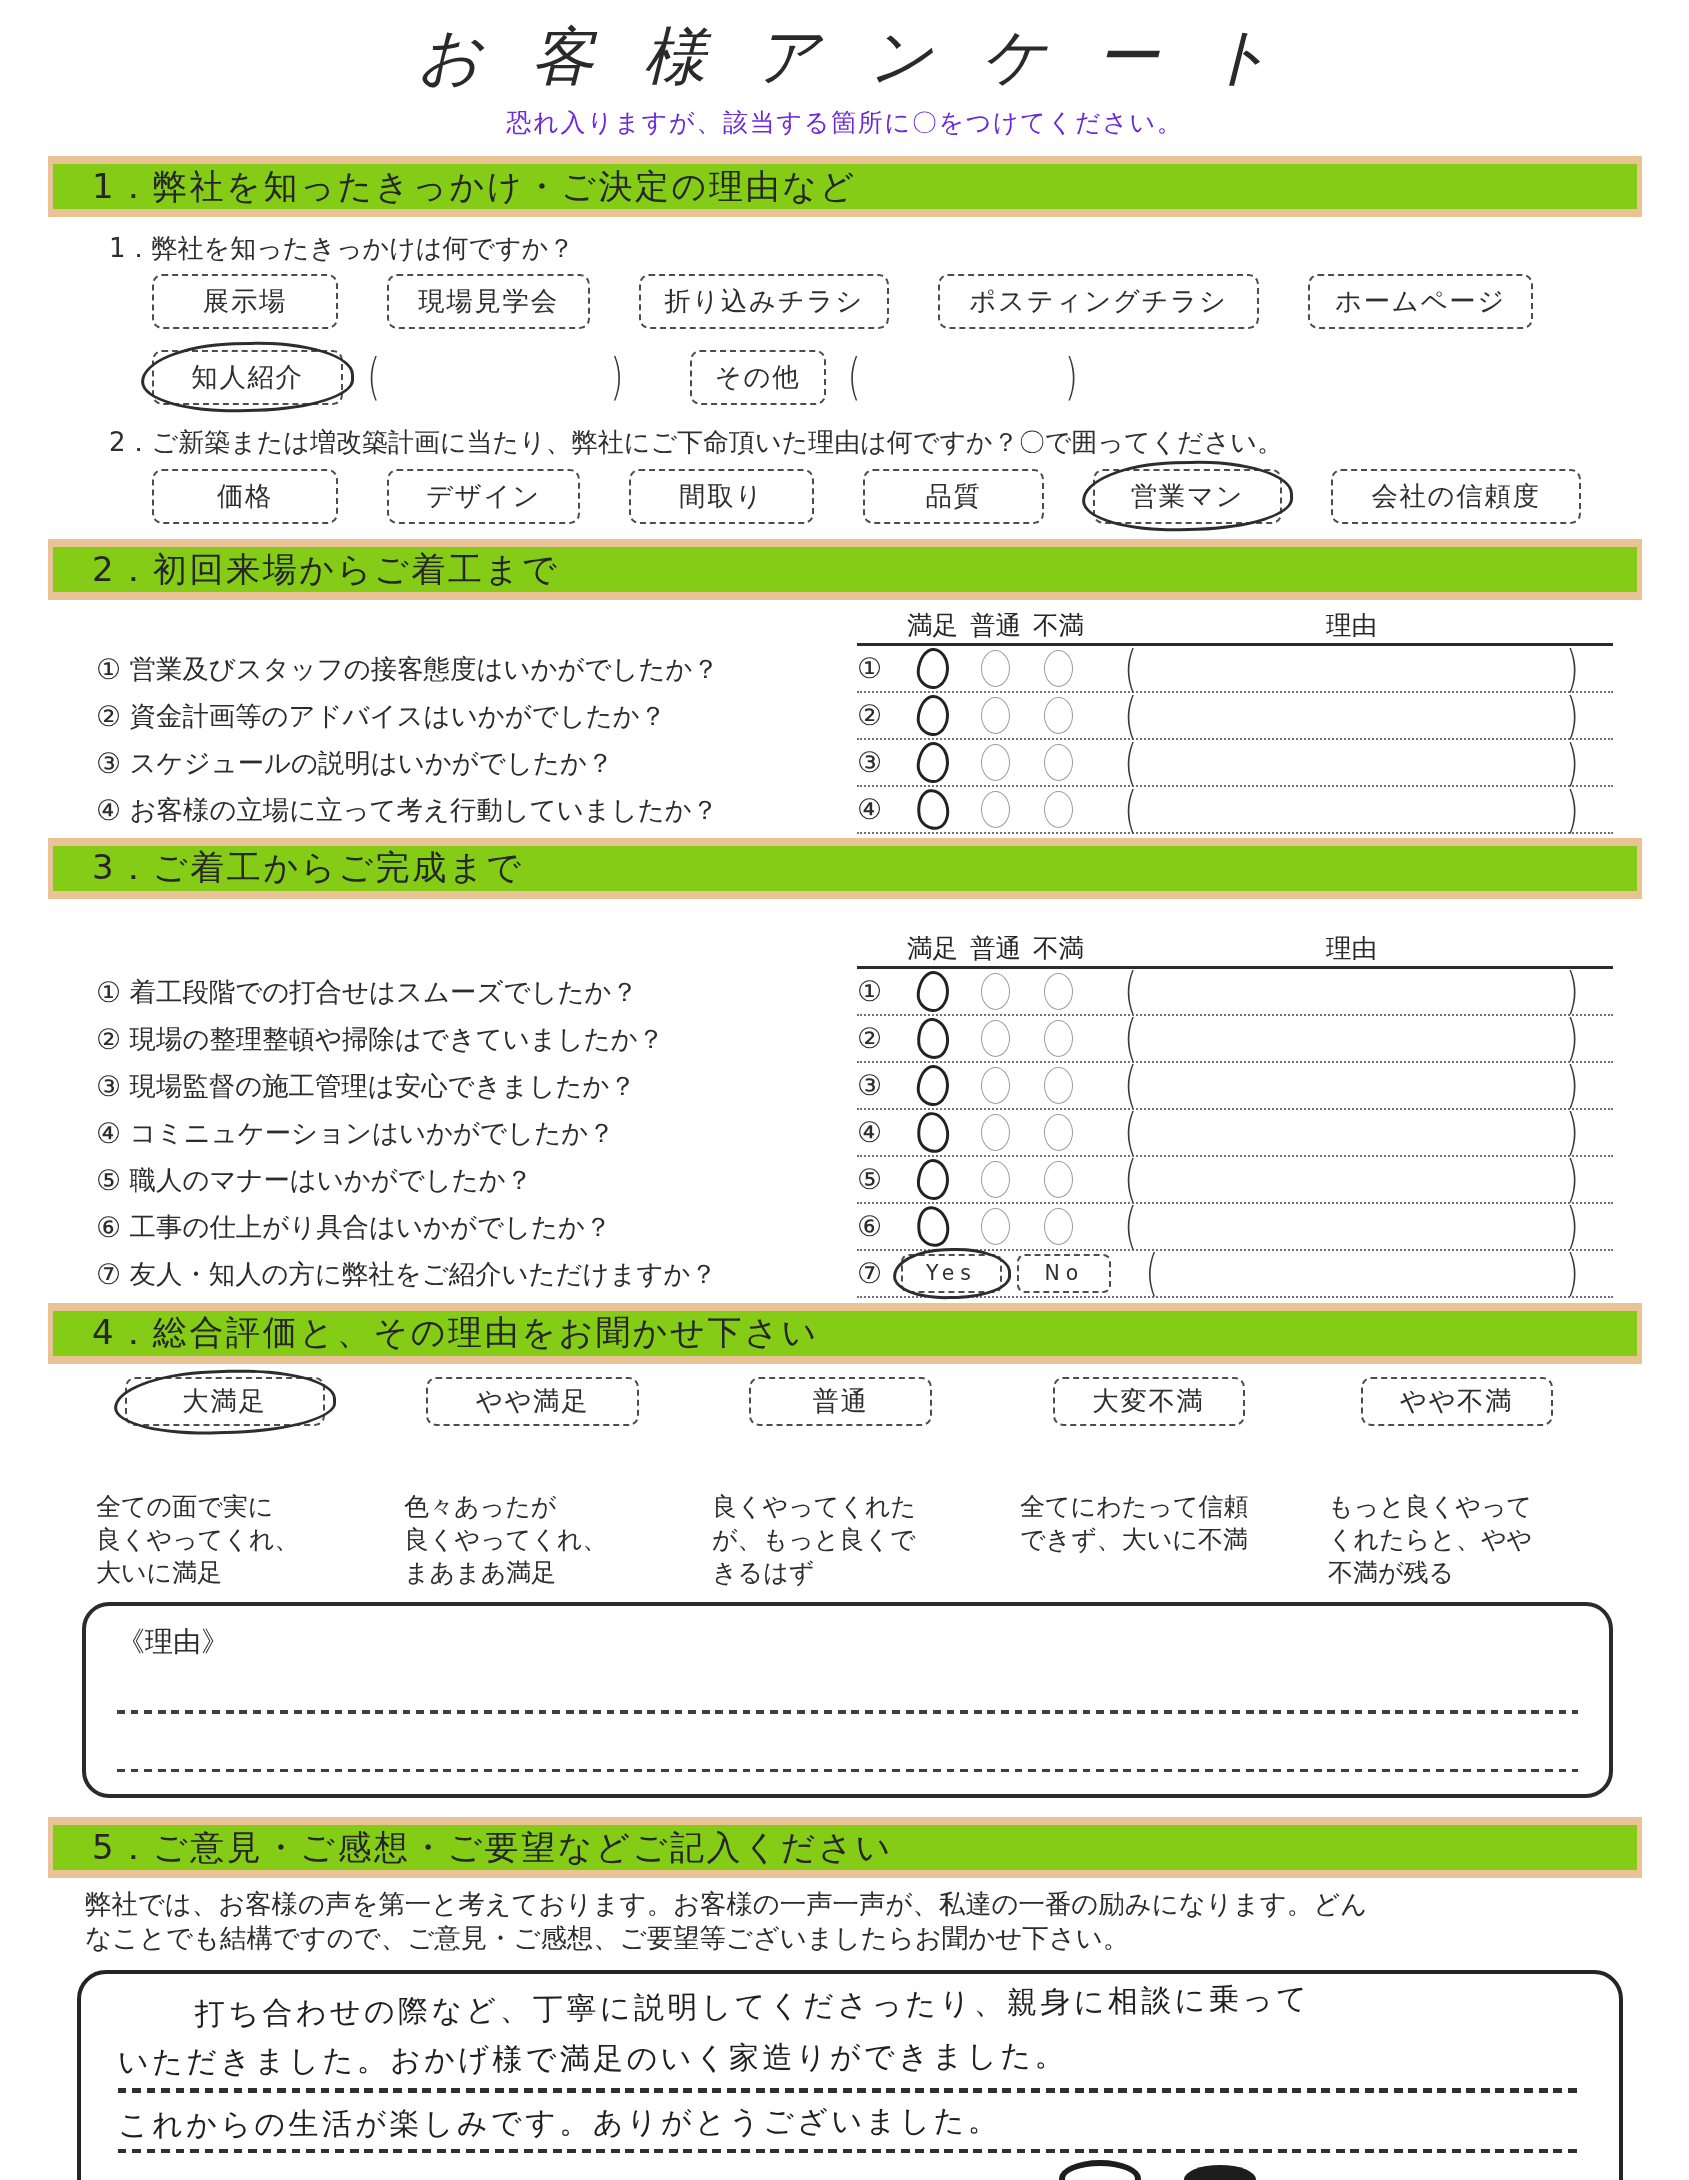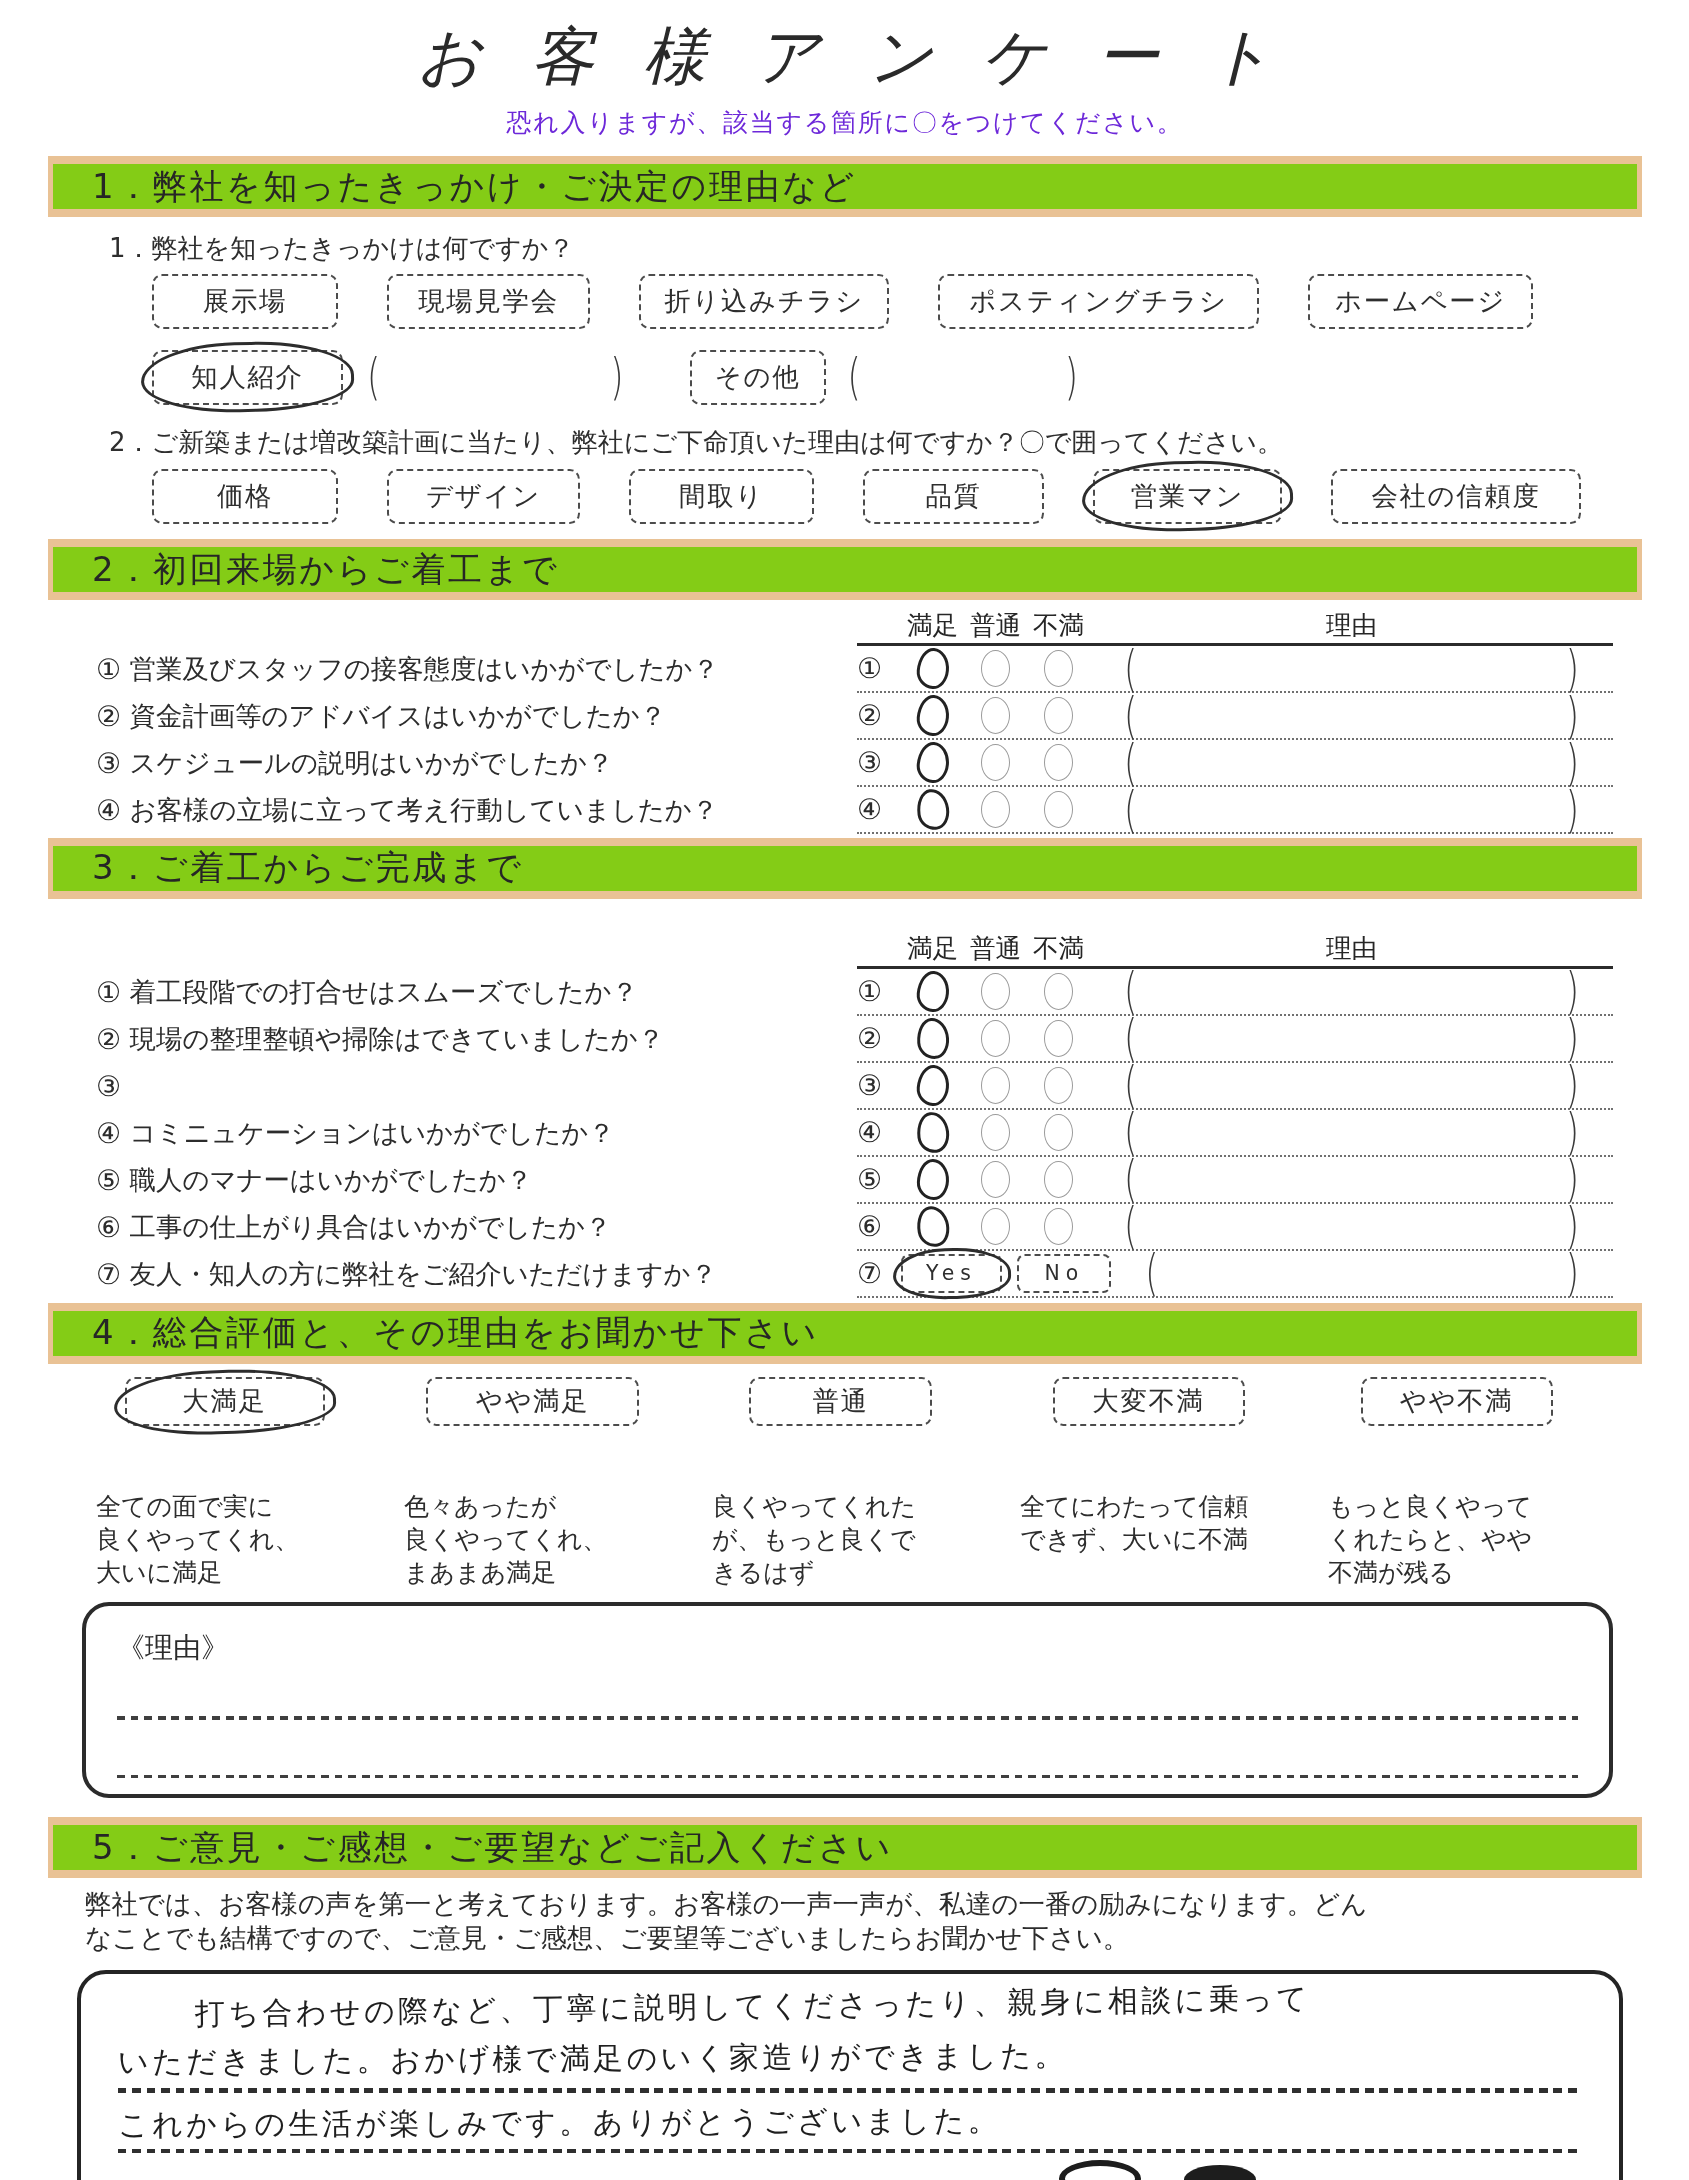--- a/index.html
+++ b/index.html
@@ -71,21 +71,21 @@
     width:32px; height:41px; border:3.4px solid #222222;
     border-radius:48% 52% 46% 54% / 58% 52% 48% 42%; transform:rotate(5deg);
   }
 
   .rate-grid { display:grid; grid-template-columns:repeat(5,1fr); column-gap:51px; margin:13.6px 81px 0 72px; }
   .rate-col { display:flex; flex-direction:column;gap:48px; }
   .rate-boxwrap { align-self:center; }
   .rate-desc { margin-top:15.3px; font-size:25px; line-height:1.32; color:#2d2d2d; }
   .preline { white-space:pre-line; }
 
-  .reason-box { margin:13.6px 53px 0 58px; height:196px; border:4.3px solid #2b2b2b; border-radius:27px; padding:23px 31px; background:#fff; }
+  .reason-box { margin:13.6px 53px 0 58px; height:196px; border:4.3px solid #2b2b2b; border-radius:27px; padding:17px 31px; background:#fff; }
   .reason-label { font-size:28px; color:#2b2b2b; }
   .dashline { height:3.4px; background:repeating-linear-gradient(90deg,#3f3f3f 0 7.7px,transparent 7.7px 13.6px); }
   .reason-box .dashline.l1 { margin-top:49px; }
   .reason-box .dashline.l2 { margin-top:55px; }
 
   .intro { margin:8.5px 51px 0 61px; font-size:26.4px; line-height:1.32; color:#2c2c2c; }
 
   .comment-box { margin:13.6px 43px 0 53px; height:256px; border:4.3px solid #242424; border-radius:29px; padding:20.4px 37px 0 37px; background:#fff; }
   .hand { font-size:30px; letter-spacing:3.4px; color:#1f1f1f; transform-origin:left center; }
   .hand.l1 { margin-left:77px; height:48px; transform:rotate(-0.8deg); }
@@ -313,20 +313,21 @@
         <div class="parcol">
             <span class="par">(</span>
             <span class="par">)</span>
           </div>
       </div>
     </div>
 
     <div class="trow">
       <div class="qcol">
           <span class="qnum">③</span>
+          <span>現場監督の施工管理は安心できましたか？</span>
         </div>
       <div class="acol">
         <div class="numcol">③</div>
         <div class="cell">
             <div class="mark sel"></div>
           </div>
         <div class="cell">
             <div class="mark"></div>
           </div>
         <div class="cell">

